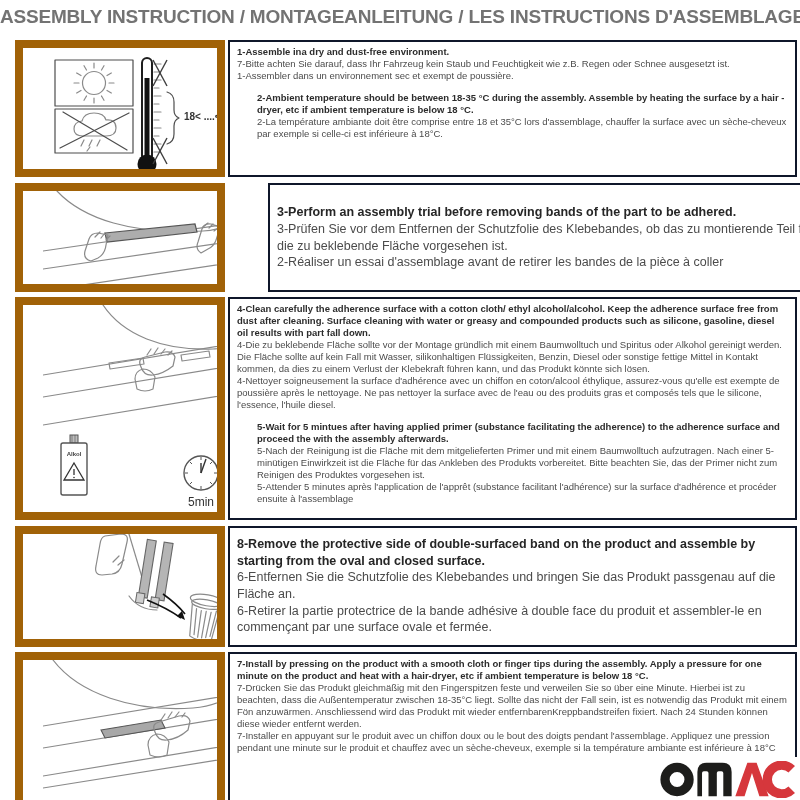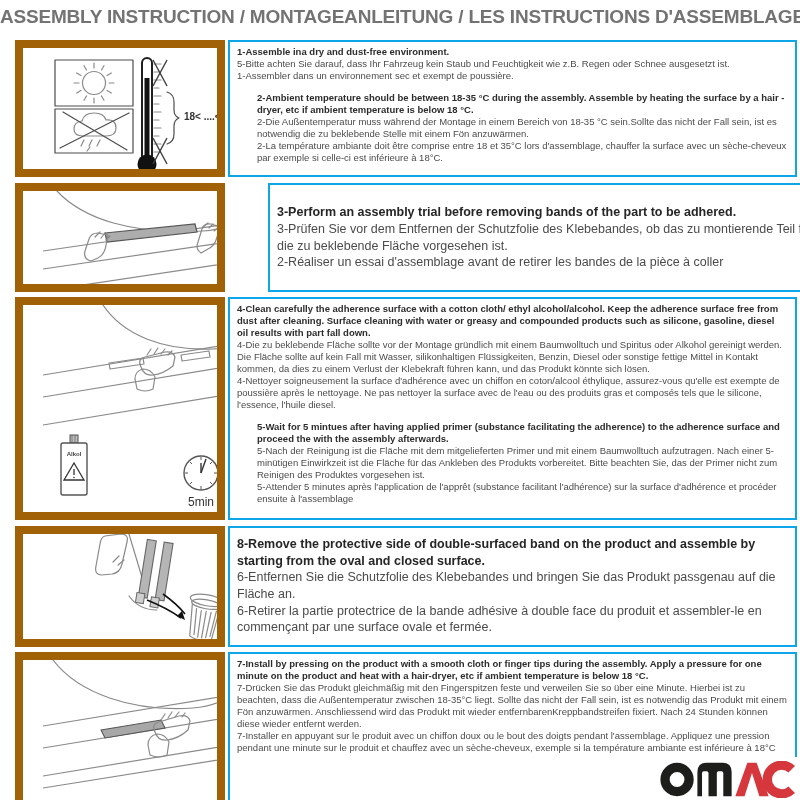--- a/index.html
+++ b/index.html
@@ -3,21 +3,21 @@
 <meta charset="utf-8">
 <style>
   html,body{margin:0;padding:0;background:#fff;}
   body{width:800px;height:800px;position:relative;font-family:"Liberation Sans",sans-serif;overflow:hidden;}
   .page-title{position:absolute;top:6px;left:0;width:800px;text-align:center;
     font-size:19px;font-weight:bold;letter-spacing:-0.2px;white-space:nowrap;}
   .row{position:absolute;left:0;width:800px;}
   .ill-cell{position:absolute;left:15px;width:210px;top:0;bottom:0;
     border:8px solid #a16207;background:#fff;box-sizing:border-box;overflow:hidden;padding-left:20px;}
   .txt-cell{position:absolute;left:228px;width:569px;top:0;bottom:0;
-    border:2px solid #0ea5e9;background:#fff;box-sizing:border-box;
+    border:2px solid #0f172a;background:#fff;box-sizing:border-box;
     padding:4px 7px;overflow:hidden;}
   .txt-cell.center{display:flex;flex-direction:column;justify-content:center;margin-left:40px;}
   p{margin:0;}
   .small p{font-size:9.5px;line-height:1.26;color:#4b4b4b;}
   .small p.en{font-weight:bold;color:#2c2c2c;}
   .big p{font-size:12.5px;line-height:1.33;color:#4b4b4b;}
   .big p.en{font-weight:bold;color:#262626;}
   .step + .step{display:block;margin-top:10px;margin-left:20px;}
   svg{display:block;}
   .lineart{stroke:#8a8a8a;fill:none;stroke-width:1.2;stroke-linecap:round;stroke-linejoin:round;}
@@ -90,26 +90,25 @@
             <line x1="124" y1="90" x2="110" y2="116"></line>
         </g>
         <path d="M124,44 q7,2 7,10 v8 q0,6 5,8 q-5,2 -5,8 v8 q0,8 -7,10" class="lineart dark"></path>
       </g>
       <text x="141" y="72" font-size="10" font-weight="bold" fill="#333">18&lt; ....&lt;35 C</text>
     </svg>
   </div>
   <div class="txt-cell small">
     <div class="step">
       <p class="en">1-Assemble ina dry and dust-free environment.</p>
-      <p>5-Bitte achten Sie darauf, dass Ihr Fahrzeug kein Staub und Feuchtigkeit wie z.B. Regen oder Schnee ausgesetzt ist.</p>
+      <p>7-Bitte achten Sie darauf, dass Ihr Fahrzeug kein Staub und Feuchtigkeit wie z.B. Regen oder Schnee ausgesetzt ist.</p>
       <p>1-Assembler dans un environnement sec et exempt de poussière.</p>
     </div>
     <div class="step">
       <p class="en">2-Ambient temperature should be between 18-35 °C  during the assembly. Assemble by heating the surface by a hair -dryer, etc if ambient temperature is below 18 °C.</p>
-      <p>2-Die Außentemperatur muss während der Montage in einem Bereich von 18-35 °C  sein.Sollte das nicht der Fall sein, ist es notwendig die zu beklebende Stelle mit einem Fön anzuwärmen.</p>
       <p>2-La température ambiante doit être comprise entre 18 et 35°C lors d'assemblage, chauffer la surface avec un sèche-cheveux par exemple si celle-ci est inférieure à 18°C.</p>
     </div>
   </div>
 </div>
 
 <div class="row" style="top:183px;height:109px">
   <div class="ill-cell">
     <svg width="206" height="105" viewBox="0 0 206 105">
       <g class="lineart">
         <path d="M14,0 C40,28 90,44 160,40 C180,39 196,30 200,14"></path>

